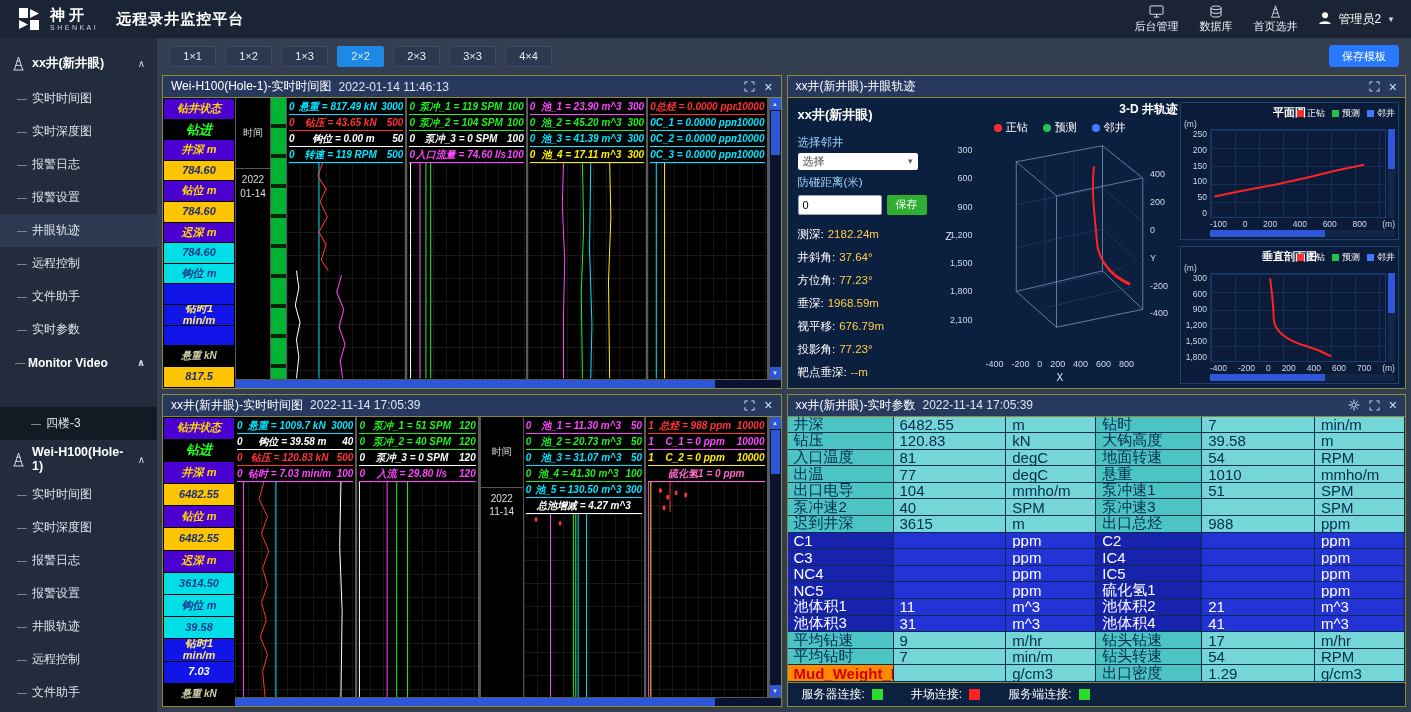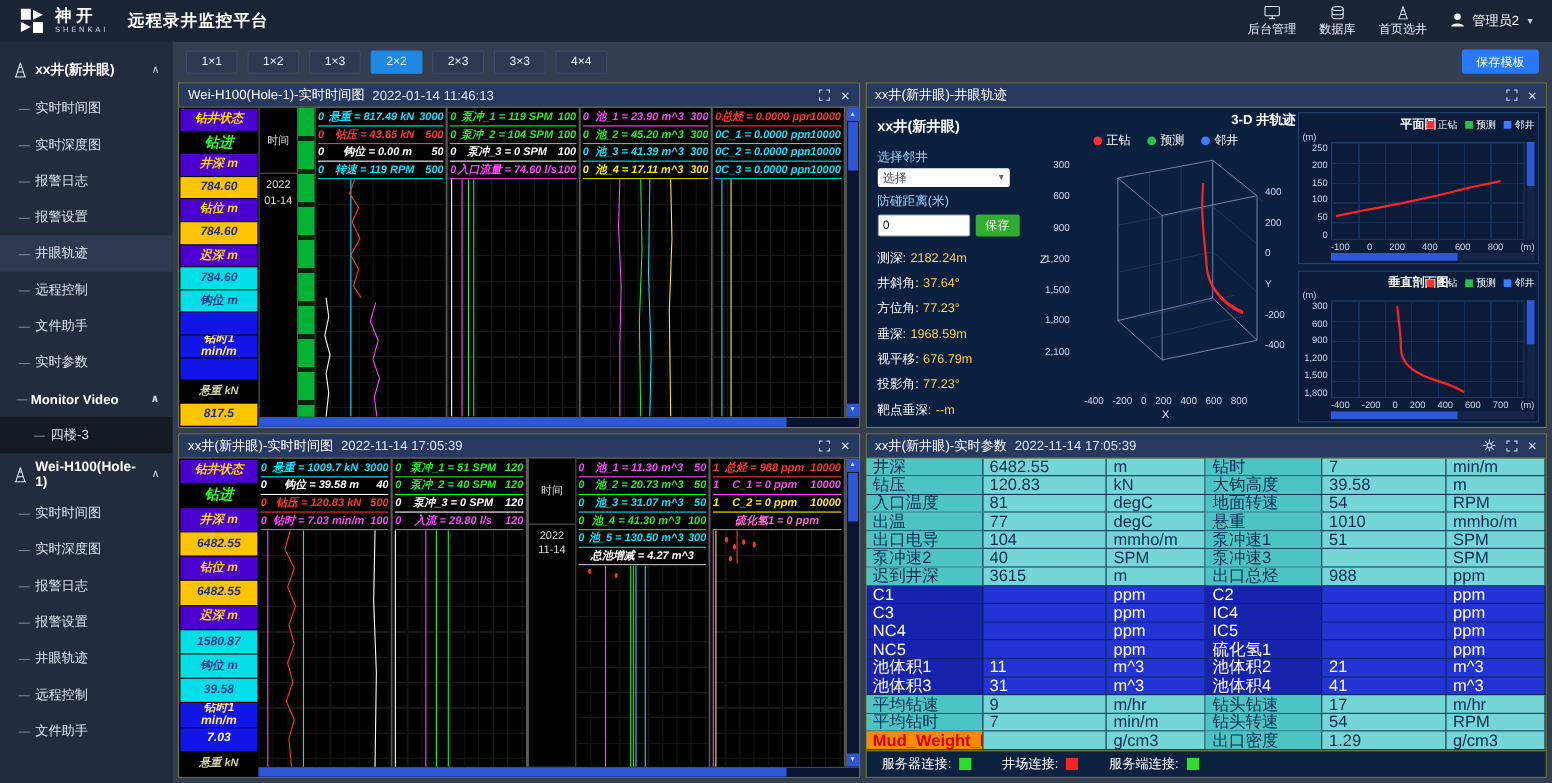--- a/index.html
+++ b/index.html
@@ -28,21 +28,21 @@
   .tree-group-head .derrick { color:#dfe6f2; display:flex; }
   .tree-group-head .caret { margin-left:auto; font-size:10px; font-weight:normal; color:#cfd6e4; }
   .tree-item { height:33px; display:flex; align-items:center; color:#dde3ee; font-size:12px; padding-left:32px; position:relative; cursor:pointer; }
   .tree-item::before { content:""; position:absolute; left:17px; top:50%; width:10px; height:1px; background:#78839a; }
   .tree-item .icaret { margin-left:auto; margin-right:12px; font-size:10px; color:#cfd6e4; }
   .tree-item[data-kind="branch"] { color:#fff; font-weight:bold; padding-left:28px; }
   .tree-item[data-kind="branch"]::before { left:15px; }
   .tree-item[data-kind="leaf2"] { padding-left:46px; }
   .tree-item[data-kind="leaf2"]::before { left:31px; }
   .tree-item[data-state="open"] { background:#2d3950; }
-  .tree-item[data-state="active"] { background:#141a24; }
+  .tree-item[data-state="active"] { background:#141a24;margin-top:28px; }
 
   .main { flex:1; display:flex; flex-direction:column; min-width:0; }
   .toolbar { height:36px; flex:none; display:flex; align-items:center; gap:9px; padding:0 12px; }
   .layout-btn { min-width:47px; height:21px; background:#2c3950; color:#e8edf6; font-size:11px;
     border:1px solid #3d4b68; border-radius:2px; display:flex; align-items:center; justify-content:center; cursor:pointer; }
   .layout-btn[data-state="active"] { background:#1e88e5; border-color:#1e88e5; }
   .save-btn { margin-left:auto; background:#2979ff; color:#fff; font-size:11px; height:22px; padding:0 13px;
     border-radius:3px; display:flex; align-items:center; cursor:pointer; }
 
   .panels { flex:1; display:grid; grid-template-columns:1fr 1fr; grid-template-rows:1fr 1fr; gap:5px; padding:1px 5px 5px 5px; min-height:0; }
@@ -62,21 +62,21 @@
   .pcell[data-tone="lime"]    { background:#000; color:#22ff22; font-size:13px; }
   .pcell[data-tone="gold"]    { background:#ffc400; color:#1a2f7a; }
   .pcell[data-tone="cyan"]    { background:#00dfe8; color:#123a8a; }
   .pcell[data-tone="blue"]    { background:#1215e8; color:#fff; }
   .pcell[data-tone="bluelab"] { background:#1215e8; color:#ffe770; }
   .pcell[data-tone="dark"]    { background:#000; color:#cfcfa8; font-size:10px; }
 
   .chart-main { flex:1; display:flex; flex-direction:column; min-width:0; }
   .chart-row { flex:1; display:flex; min-height:0; }
   .time-col { flex:none; border-right:1px solid #555; border-left:1px solid #555; color:#ddd; font-size:10px; display:flex; flex-direction:column; align-items:center; background:#000; }
-  .time-head { height:60px; width:100%; display:flex; align-items:center; justify-content:center; border-bottom:1px solid #555; }
+  .time-head { height:71px; width:100%; display:flex; align-items:center; justify-content:center; border-bottom:1px solid #555; }
   .time-date { padding-top:4px; line-height:1.35; text-align:center; }
   .tl-wrap { flex:1; width:100%; display:flex; margin-top:6px; min-height:0; }
   .time-labels { flex:1; display:flex; flex-direction:column; justify-content:space-between; align-items:flex-end; font-size:9px; color:#cfcfcf; padding:4px 2px 6px 0; }
   .green-strip { width:16px; flex:none; border-right:1px solid #555;
     background:repeating-linear-gradient(180deg,#00b332 0 26px,#00240c 26px 30px); }
   .green-strip.thin { width:10px; border-left:1px solid #333; }
   .track { flex:1; min-width:0; display:flex; flex-direction:column; border-right:2px solid #5a5a5a; }
   .track:last-of-type { border-right:none; }
   .track-head { flex:none; padding:1px 2px 0 2px; }
   .thline { display:flex; align-items:baseline; font-size:10px; font-weight:bold; font-style:italic;
@@ -887,21 +887,21 @@
                   <span>6482.55</span>
                   <span></span>
                 </div>
 
                 <div class="pcell" data-tone="purple">
                   <span>迟深 m</span>
                   <span></span>
                 </div>
 
                 <div class="pcell" data-tone="cyan">
-                  <span>1580.87</span>
+                  <span>3614.50</span>
                   <span></span>
                 </div>
 
                 <div class="pcell" data-tone="cyan">
                   <span>钩位 m</span>
                   <span></span>
                 </div>
 
                 <div class="pcell" data-tone="cyan">
                   <span>39.58</span>

